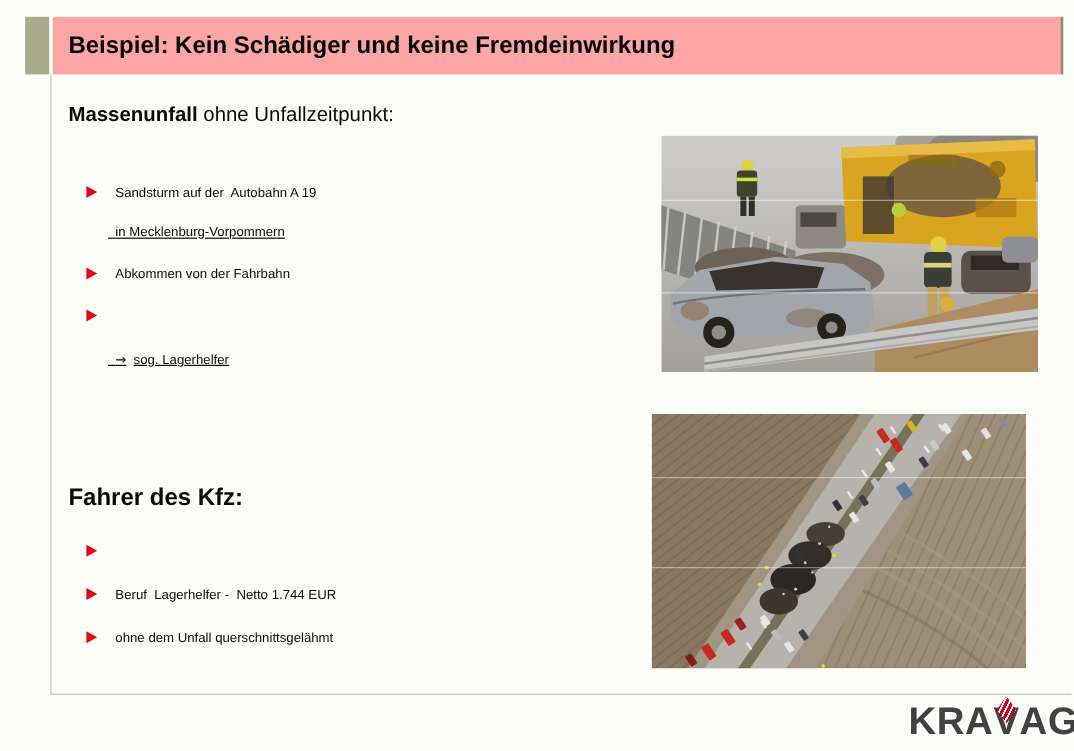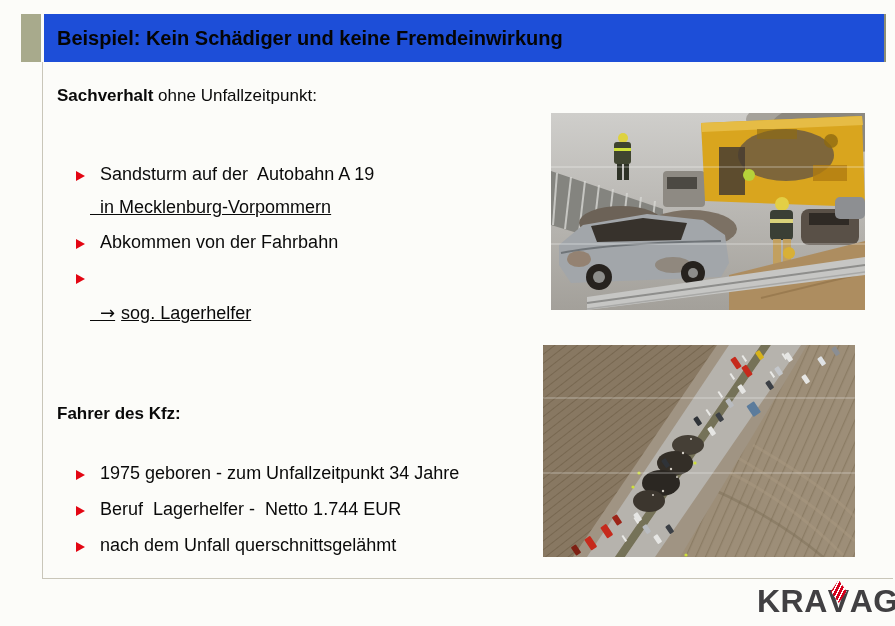--- a/index.html
+++ b/index.html
@@ -6,32 +6,32 @@
   body{
     width:895px;height:626px;position:relative;overflow:hidden;
     background:#fcfcf9;
     font-family:"Liberation Sans","DejaVu Sans",sans-serif;
     color:#0a0a0a;
   }
   .abs{position:absolute;}
 
   
   .hdr-block{left:21px;top:14px;width:20px;height:48px;background:#a8aa8c;}
-  .hdr-bar{left:44px;top:14px;width:840px;height:48px;background:#1d4ed8;border-right:2px solid #8d8f74;}
+  .hdr-bar{left:44px;top:14px;width:840px;height:48px;background:#fca5a5;border-right:2px solid #8d8f74;}
   .hdr-title{left:13px;top:0;height:48px;line-height:48px;font-size:20px;font-weight:bold;color:#050505;white-space:pre;}
 
   
   .vline{left:42px;top:62px;width:1px;height:517px;background:#c9c6b9;}
   .hline{left:42px;top:578px;width:851px;height:1px;background:#c9c6b9;}
 
   
   .lead{left:57px;top:86px;font-size:17px;white-space:pre;}
   .lead b{font-weight:bold;}
-  .sec2-head{left:57px;top:404px;font-size:17px;font-weight:bold;white-space:pre;}
-  .brow{left:66px;height:22px;font-size:18px;white-space:pre;}
+  .sec2-head{left:57px;top:404px;font-size:20px;font-weight:bold;white-space:pre;}
+  .brow{left:66px;height:22px;font-size:11px;white-space:pre;}
   .tri{display:inline-block;width:0;height:0;border-top:5.5px solid transparent;
        border-bottom:5.5px solid transparent;border-left:9px solid #e30613;
        margin-right:15px;vertical-align:-1px;}
   .cont{margin-left:24px;text-decoration:underline;}
   .arrow-glyph{font-family:"DejaVu Sans",sans-serif;margin-right:6px;}
 
   
   .photo{overflow:hidden;}
   .photo svg{display:block;}
   .photo1{left:551px;top:113px;width:314px;height:197px;}
@@ -50,47 +50,47 @@
 <body>
 
 <div class="abs hdr-block"></div>
 <div class="abs hdr-bar">
   <div class="abs hdr-title">Beispiel: Kein Schädiger und keine Fremdeinwirkung</div>
 </div>
 
 <div class="abs vline"></div>
 <div class="abs hline"></div>
 
-<div class="abs lead"><b>Sachverhalt</b><span> ohne Unfallzeitpunkt:</span></div>
+<div class="abs lead"><b>Massenunfall</b><span> ohne Unfallzeitpunkt:</span></div>
 
 <div class="abs brow" style="top:143px">
   <span class="tri"></span><span>Sandsturm auf der  Autobahn A 19</span>
 </div>
 <div class="abs brow cont" style="top:176px">
   <span>in Mecklenburg-Vorpommern</span>
 </div>
 <div class="abs brow" style="top:211px">
   <span class="tri"></span><span>Abkommen von der Fahrbahn</span>
 </div>
 <div class="abs brow" style="top:246px">
   <span class="tri"></span>
 </div>
 <div class="abs brow cont" style="top:281px">
   <span class="arrow-glyph">→</span><span>sog. Lagerhelfer</span>
 </div>
 
 <div class="abs sec2-head">Fahrer des Kfz:</div>
 <div class="abs brow" style="top:442px">
-  <span class="tri"></span><span>1975 geboren - zum Unfallzeitpunkt 34 Jahre</span>
+  <span class="tri"></span>
 </div>
 <div class="abs brow" style="top:478px">
   <span class="tri"></span><span>Beruf  Lagerhelfer -  Netto 1.744 EUR</span>
 </div>
 <div class="abs brow" style="top:514px">
-  <span class="tri"></span><span>nach dem Unfall querschnittsgelähmt</span>
+  <span class="tri"></span><span>ohne dem Unfall querschnittsgelähmt</span>
 </div>
 
 <div class="abs photo photo1">
 <svg width="314" height="197" viewBox="0 0 314 197" xmlns="http://www.w3.org/2000/svg">
   <defs>
     <linearGradient id="sky1" x1="0" y1="0" x2="0" y2="1">
       <stop offset="0" stop-color="#cfcecb"></stop>
           <stop offset="1" stop-color="#a3a09a"></stop>
     </linearGradient>
   </defs>

